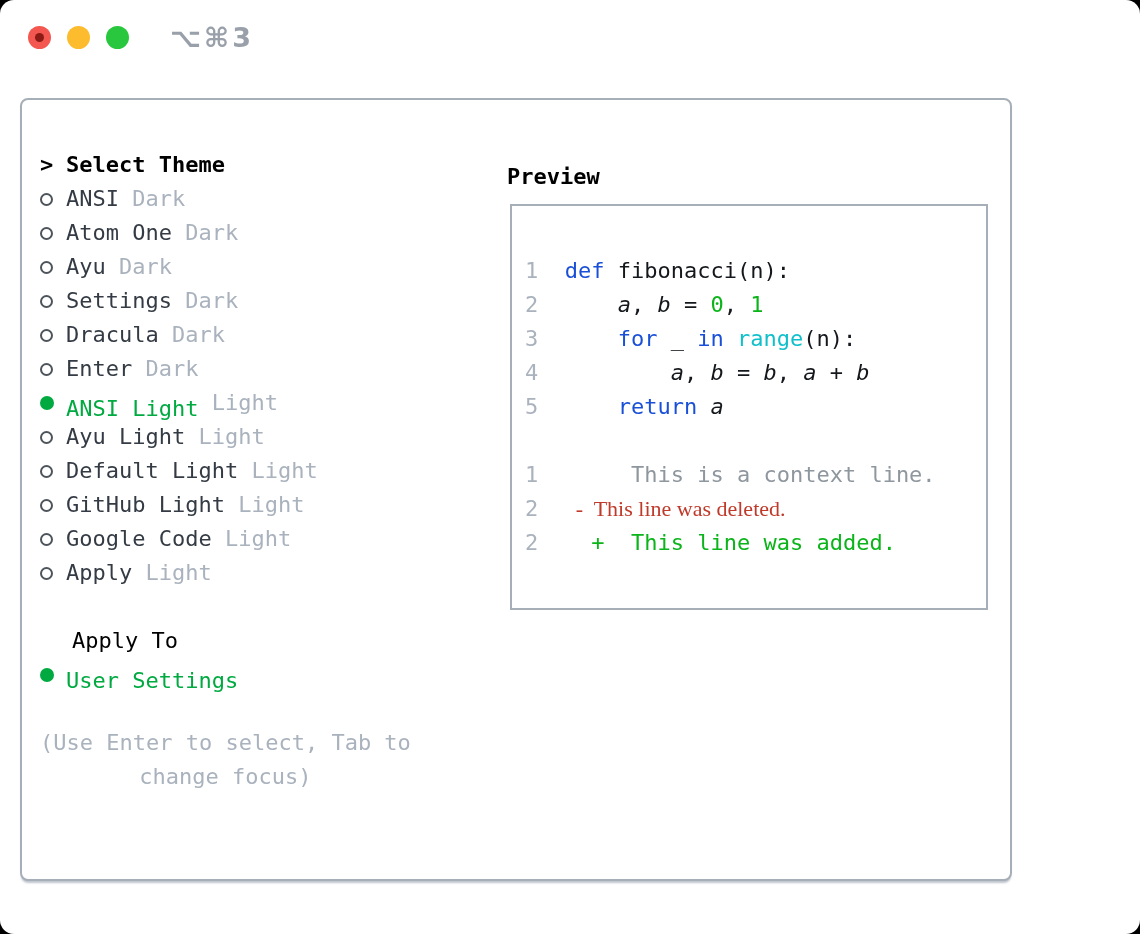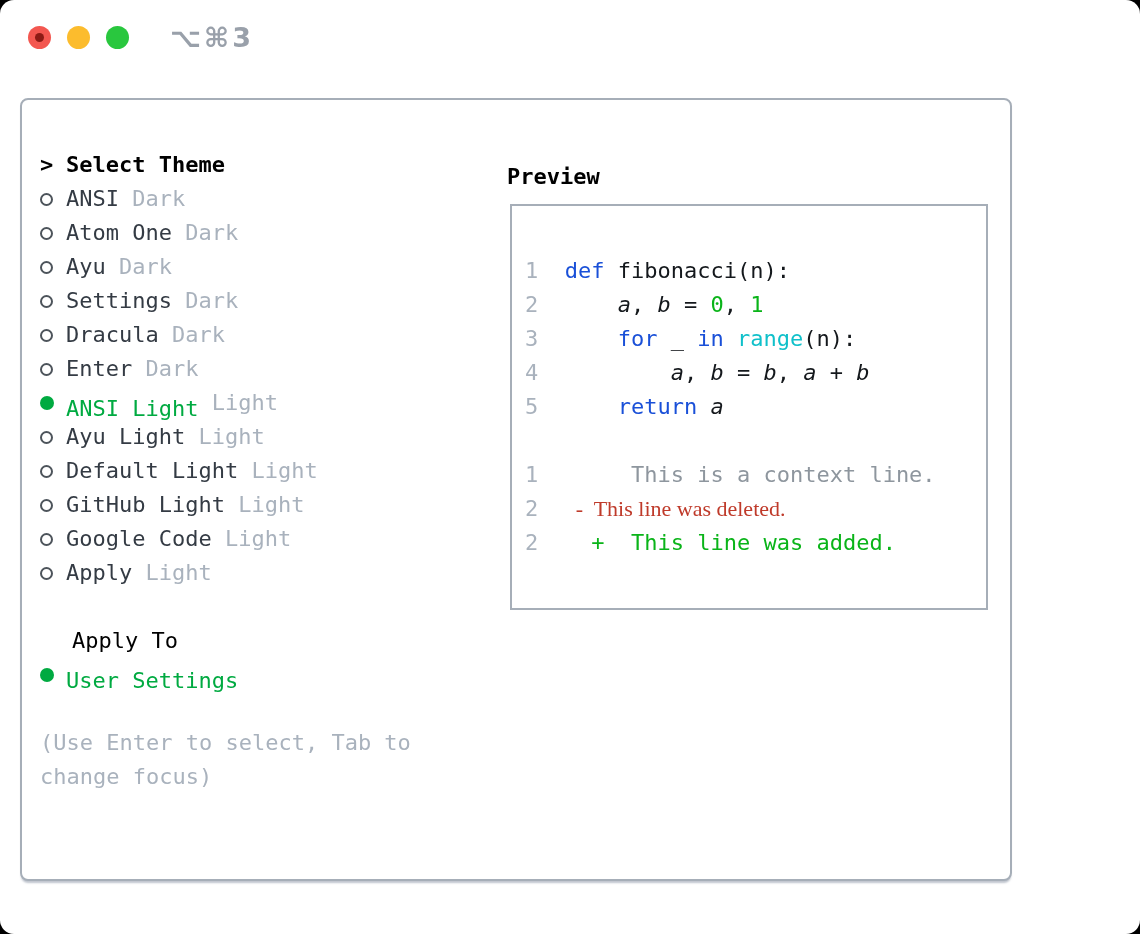--- a/index.html
+++ b/index.html
@@ -64,21 +64,21 @@
   .bullet { width: 26px; display: flex; align-items: center; flex: none; }
   .prompt { font-weight: bold; color: #000; }
   .radio { width: 13px; height: 13px; border-radius: 50%; border: 2px solid #4d545b; }
   .radio.on { width: 14px; height: 14px; border: none; background: var(--accent-green); }
   .h-label { font-weight: bold; color: #000; text-align: center; }
   .h-label2 { color: #000; margin-left: 6px; }
   .t-name { color: var(--text-dark); }
   .t-name.sel { color: var(--accent-green); margin-top: 11px; }
   .t-tag { color: var(--muted-gray); }
   .hint { color: var(--muted-gray); white-space: pre; }
-  .hint div { height: 34px; line-height: 34px; }
+  .hint div { height: 34px; line-height: 34px; text-align: center; }
   
   .preview-title {
     position: absolute; left: 485px; top: 60px; height: 34px; line-height: 34px;
     font-weight: bold; color: #000;
   }
   .preview-box {
     position: absolute; left: 488px; top: 104px; width: 478px; height: 406px;
     border: 2px solid var(--border-gray);
     background: #fff;
     padding: 48px 0 0 13px;

